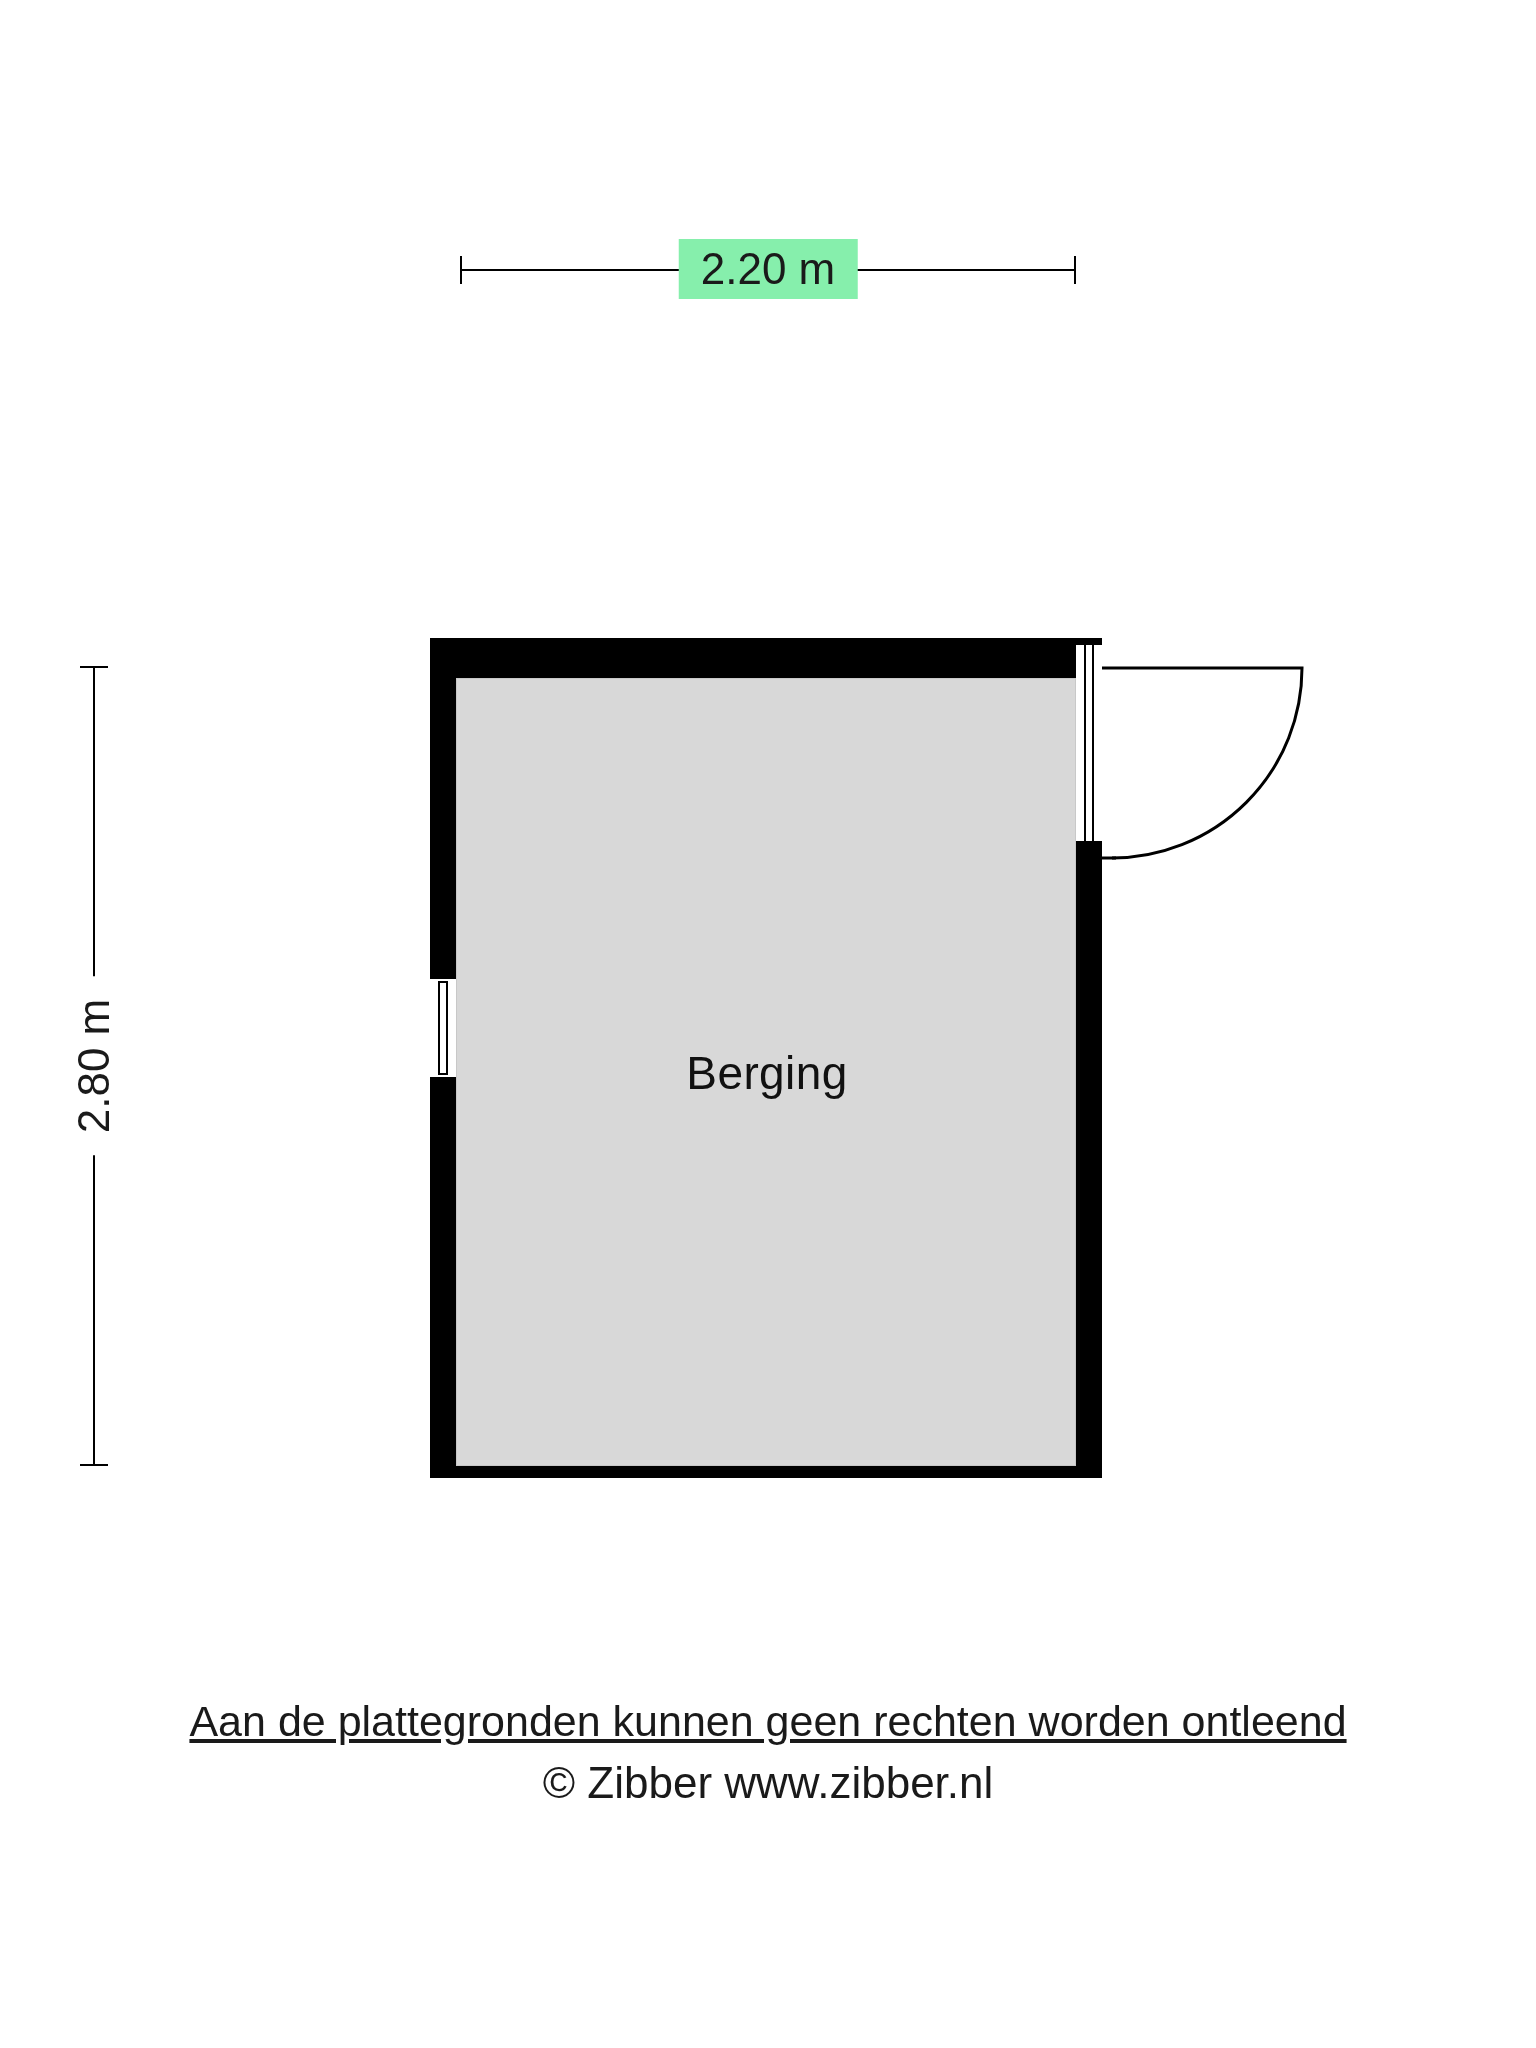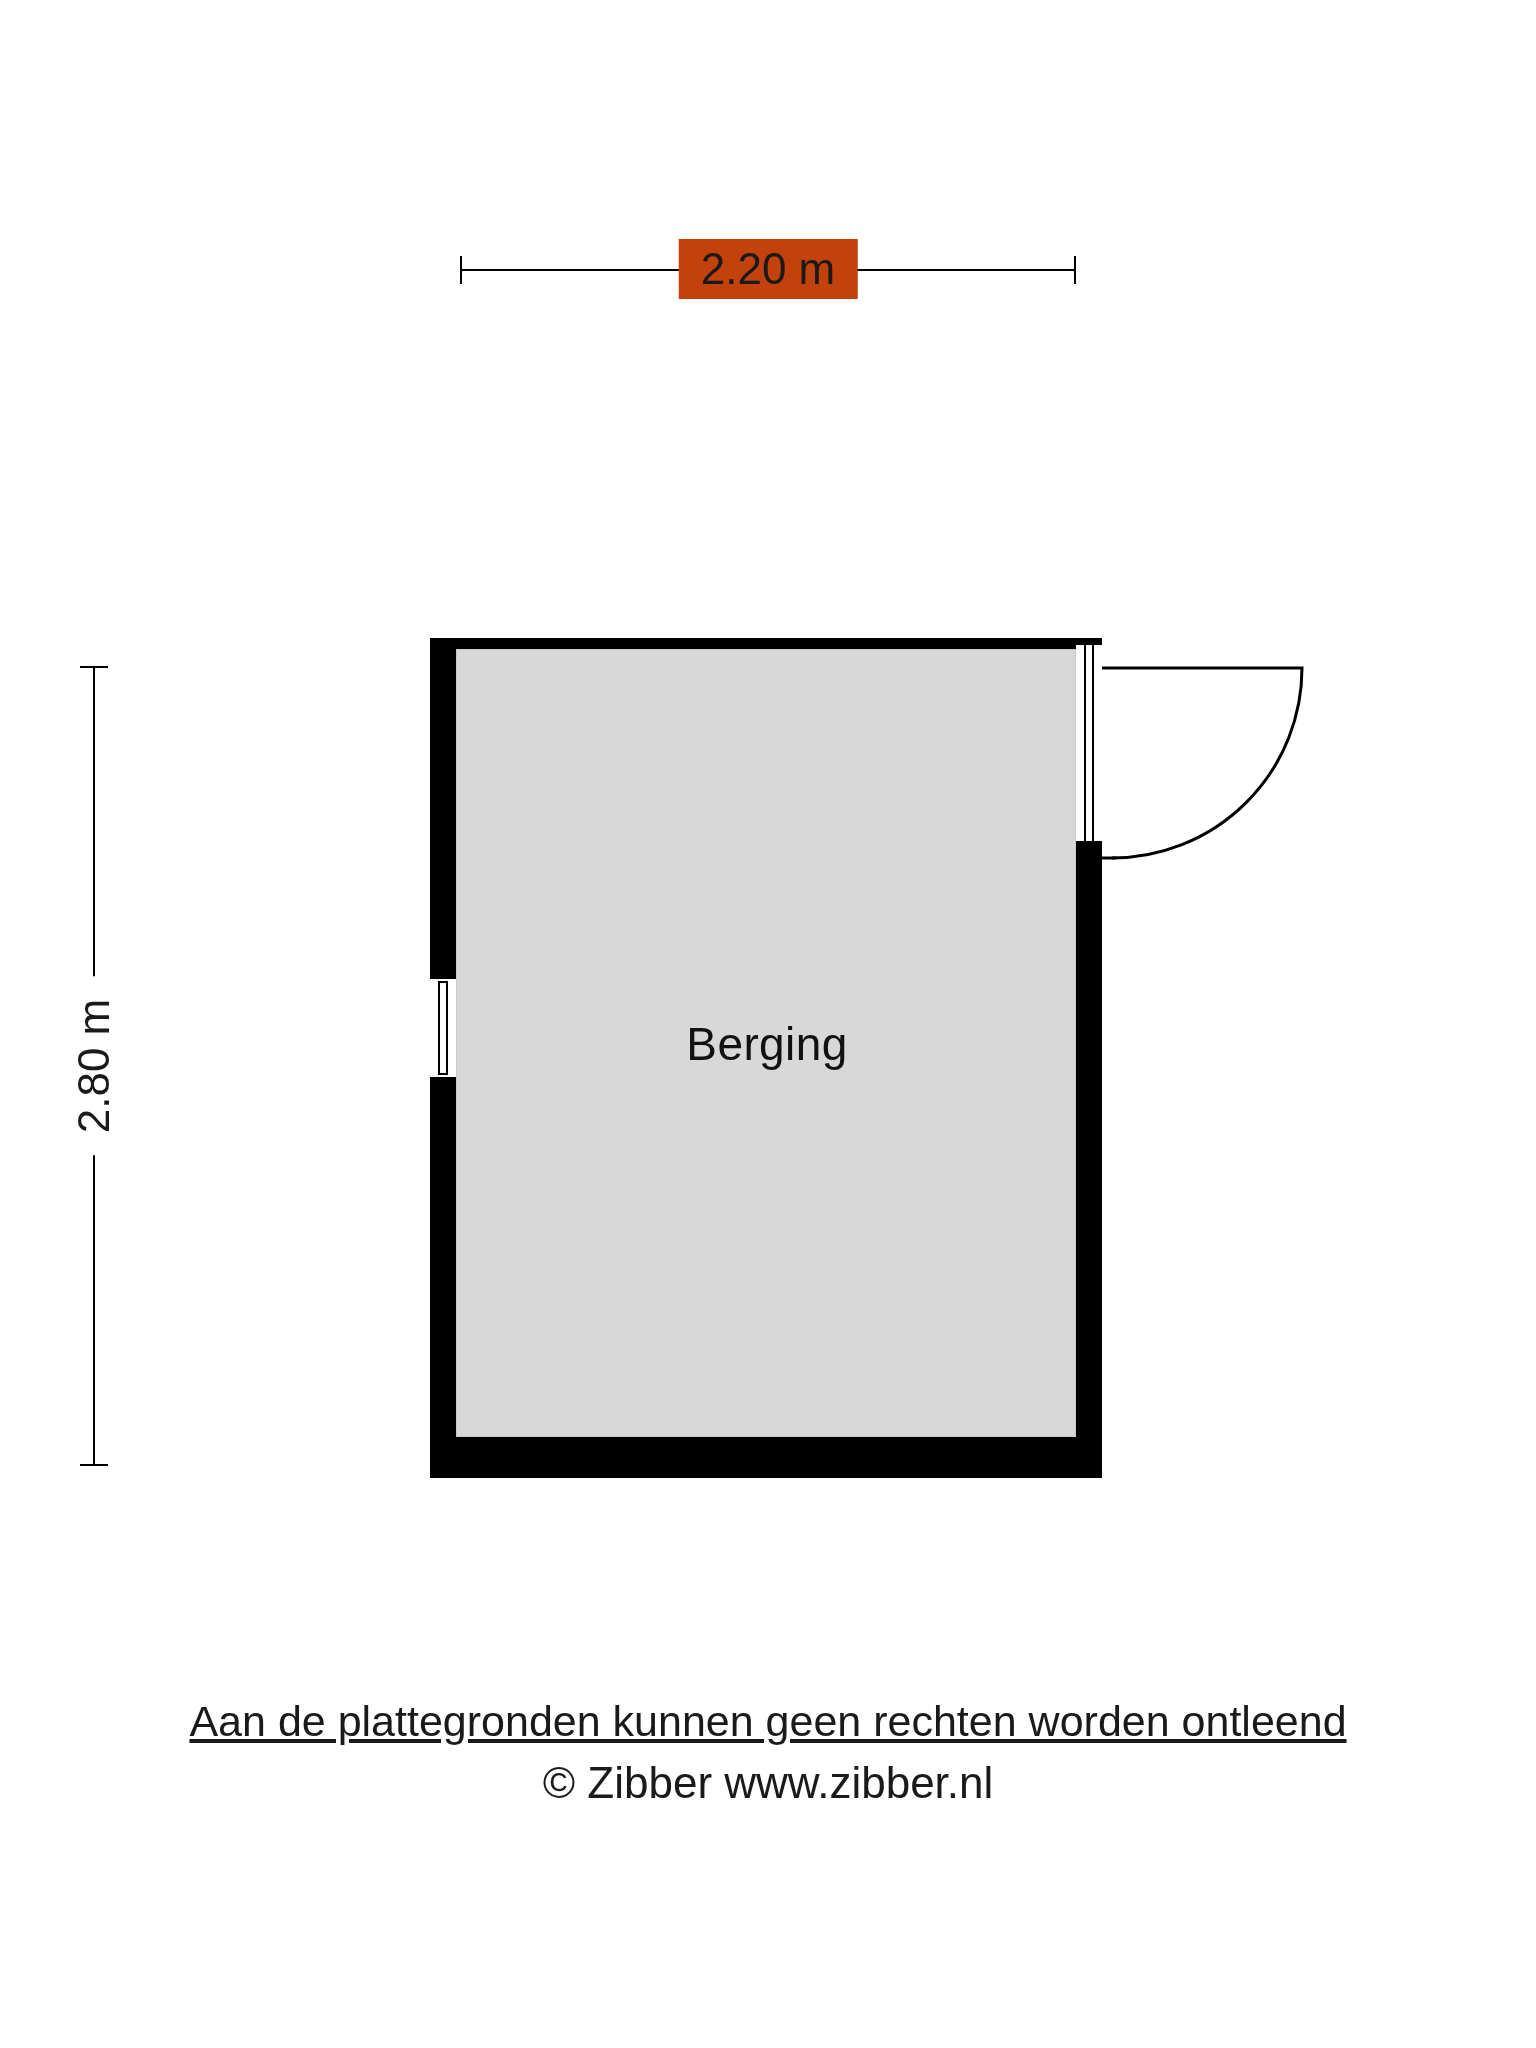--- a/index.html
+++ b/index.html
@@ -39,21 +39,21 @@
     height: 28px;
     background: #000;
   }
   #dim-top .cap.left  { left: 0; }
   #dim-top .cap.right { right: 0; }
   #dim-top .label {
     position: absolute;
     left: 50%;
     top: -9px;
     transform: translateX(-50%);
-    background: #c2410c;
+    background: #86efac;
     padding: 0 22px;
     font-size: 44px;
     line-height: 60px;
     white-space: nowrap;
   }
 
   
   #dim-left {
     position: absolute;
     left: 72px;
@@ -105,21 +105,21 @@
     top: 0;
     width: 672px;
     height: 840px;
     background: #000000;
     box-sizing: border-box;
   }
   
   #floor {
     position: absolute;
     left: 26px;
-    top: 11px;
+    top: 40px;
     width: 620px;
     height: 788px;
     background: #d8d8d8;
     box-sizing: border-box;
     border: 1px solid #c8c8c8;
   }
   #room-label {
     position: absolute;
     left: 0;
     top: 0;

